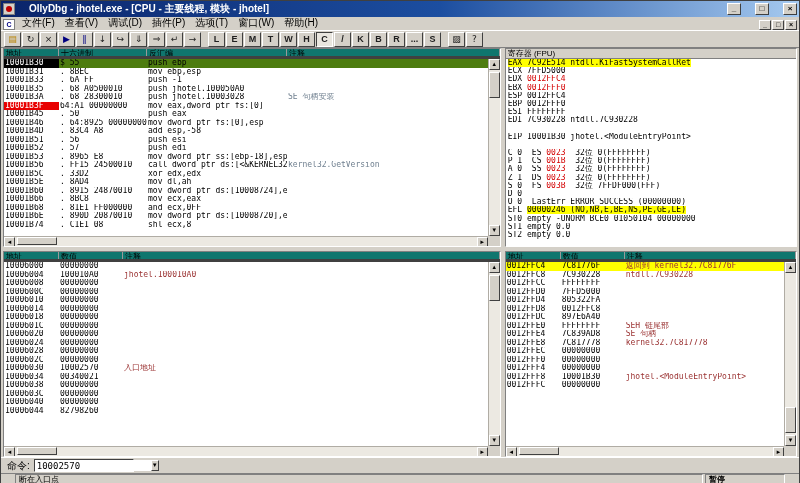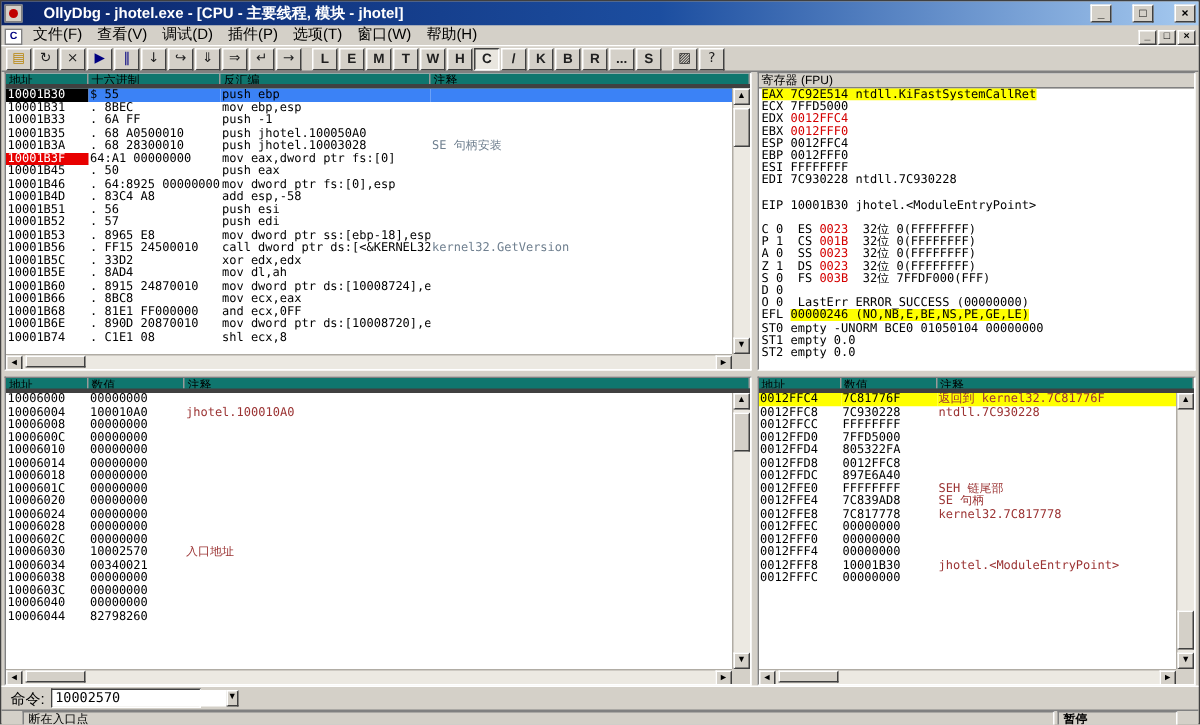--- a/index.html
+++ b/index.html
@@ -44,21 +44,21 @@
   .h-addr{width:55px}.h-bytes{width:88px}.h-asm{width:140px}.h-val{width:64px}.h-cmt{flex:1}
 
   .rows{position:absolute;top:10px;left:0;right:12px;bottom:10px;overflow:hidden}
 
   .drow,.mrow{display:flex;height:8.5px;line-height:8.5px;font-family:"DejaVu Sans Mono",monospace;font-size:8px;white-space:pre;overflow:hidden}
   .drow span,.mrow span{display:block;overflow:hidden}
   .drow .addr{width:55px;padding-left:1px}
   .drow .bytes{width:88px;padding-left:1px}
   .drow .asm{width:140px;padding-left:1px}
   .drow .cmt{flex:1;color:#708090;padding-left:1px}
-  .drow.dsel .bytes,.drow.dsel .asm,.drow.dsel .cmt{background:#3b82f6}
+  .drow.dsel .bytes,.drow.dsel .asm,.drow.dsel .cmt{background:#4d7c0f}
   .addr.eip{background:#000;color:#fff}
   .addr.bp{background:#e80000;color:#fff}
   .mrow .addr{width:55px;padding-left:1px}
   .mrow .val{width:64px;padding-left:1px}
   .mrow .cmt{flex:1;color:#9b3333;padding-left:1px}
   .mrow.ysel span{background:#ffff00}
 
   
   .reghead{height:10px;background:#d4d0c8;border-bottom:1px solid #808080;font-size:8px;line-height:9px;padding-left:2px}
   .reglines{position:absolute;top:10px;left:0;right:0;bottom:0;overflow:hidden;padding-left:2px}

